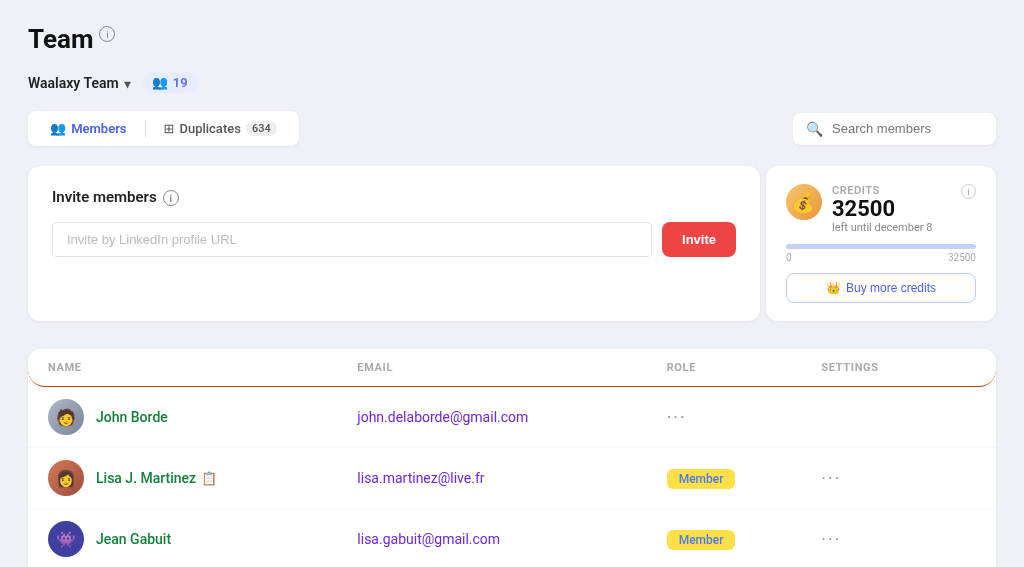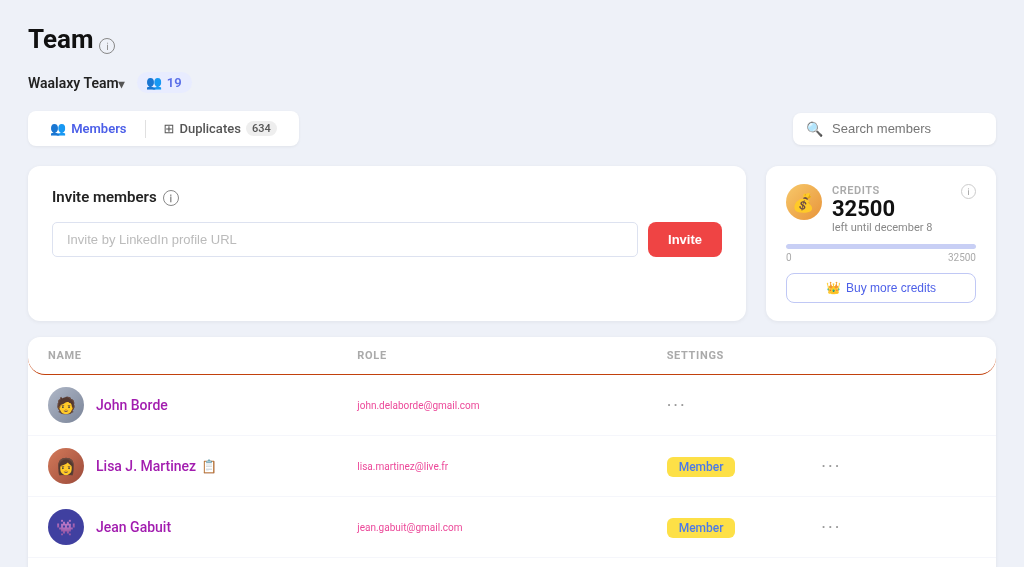--- a/index.html
+++ b/index.html
@@ -12,21 +12,21 @@
     }
 
     .page {
       padding: 24px 28px;
       max-width: 1024px;
     }
 
     
     .page-header {
       display: flex;
-      align-items: flex-end;
+      align-items: flex-start;
       margin-bottom: 18px;
     }
     .page-title {
       font-size: 26px;
       font-weight: 700;
       color: #111;
       margin-right: 6px;
     }
     .info-icon {
       width: 16px;
@@ -45,21 +45,21 @@
     
     .team-selector-row {
       display: flex;
       align-items: center;
       gap: 12px;
       margin-bottom: 18px;
     }
     .team-selector {
       display: flex;
       align-items: flex-end;
-      gap: 0;
+      gap: 6px;
       font-weight: 600;
       font-size: 14px;
       color: #222;
       cursor: pointer;
     }
     .team-selector .chevron {
       font-size: 12px;
       color: #555;
     }
     .member-badge {
@@ -140,22 +140,22 @@
       width: 150px;
     }
     .search-icon-svg {
       color: #aaa;
       font-size: 14px;
     }
 
     
     .content-row {
       display: flex;
-      gap: 20px;
-      margin-bottom: 16px;
+      gap: 6px;
+      margin-bottom: 28px;
     }
 
     
     .invite-card {
       background: #fff;
       border-radius: 12px;
       padding: 22px 24px;
       flex: 1;
       box-shadow: 0 1px 4px rgba(0,0,0,0.06);
     }
@@ -352,28 +352,28 @@
       overflow: hidden;
       flex-shrink: 0;
       display: flex;
       align-items: center;
       justify-content: center;
       font-size: 16px;
     }
     .member-name {
       font-size: 14px;
       font-weight: 500;
-      color: #a21caf;
+      color: #15803d;
       display: flex;
       align-items: center;
       gap: 5px;
     }
     .member-email {
-      font-size: 10px;
-      color: #ec4899;
+      font-size: 14px;
+      color: #6d28d9;
     }
     .role-badge {
       display: inline-block;
       padding: 3px 12px;
       border-radius: 6px;
       font-size: 12px;
       font-weight: 500;
     }
     .role-owner {
       background: #eaecfd;
@@ -470,20 +470,21 @@
       <button class="buy-btn">
         <span>👑</span>
         <span>Buy more credits</span>
       </button>
     </div>
   </div>
 
   <div class="members-table">
     <div class="table-header">
       <div class="table-header-cell">NAME</div>
+      <div class="table-header-cell">EMAIL</div>
       <div class="table-header-cell">ROLE</div>
       <div class="table-header-cell">SETTINGS</div>
     </div>
     <div class="table-body" id="table-body">
     <div class="table-row">
     <div class="member-name-cell">
       <div class="avatar" style="background: linear-gradient(135deg, #b0b8c8, #7a8498);">
         🧑
       </div>
       <span class="member-name">
@@ -514,21 +515,21 @@
   </div>
         <div class="table-row">
     <div class="member-name-cell">
       <div class="avatar" style="background: #4040a0;">
         👾
       </div>
       <span class="member-name">
         Jean Gabuit
       </span>
     </div>
-    <div class="member-email">jean.gabuit@gmail.com</div>
+    <div class="member-email">lisa.gabuit@gmail.com</div>
     <div>
       <span class="role-badge role-member">Member</span>
     </div>
     <div>
       <span class="settings-dots">···</span>
     </div>
   </div>
         <div class="table-row">
     
     

